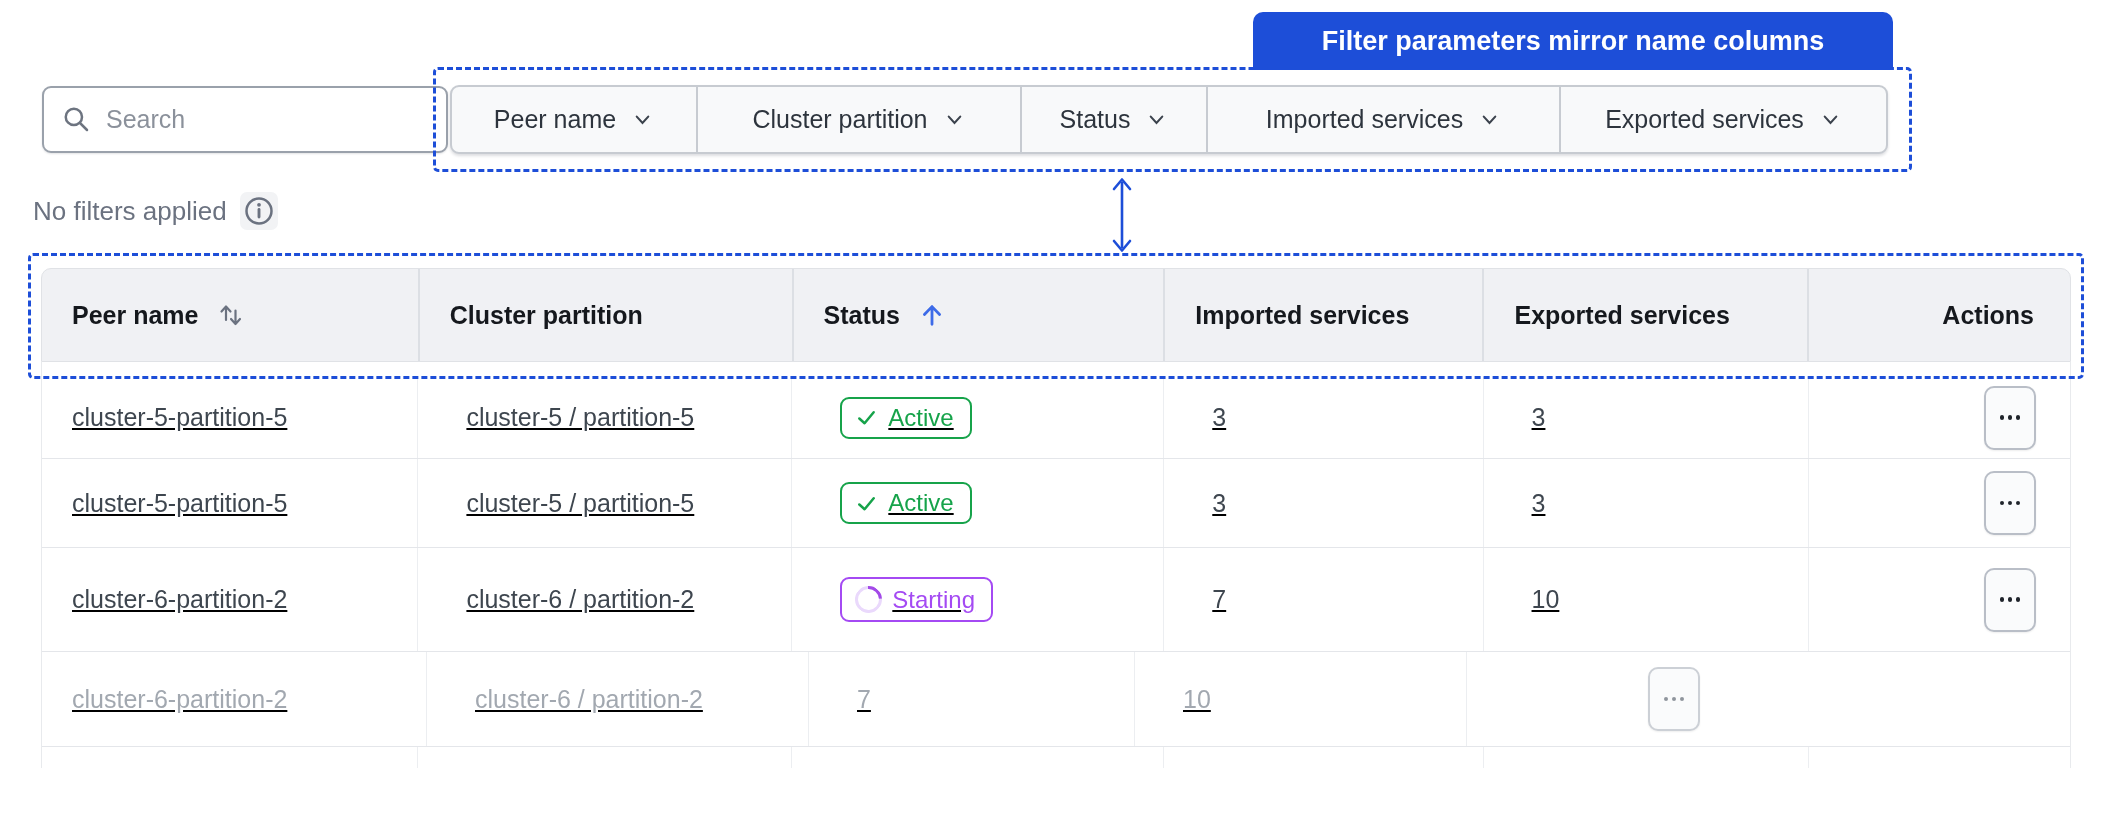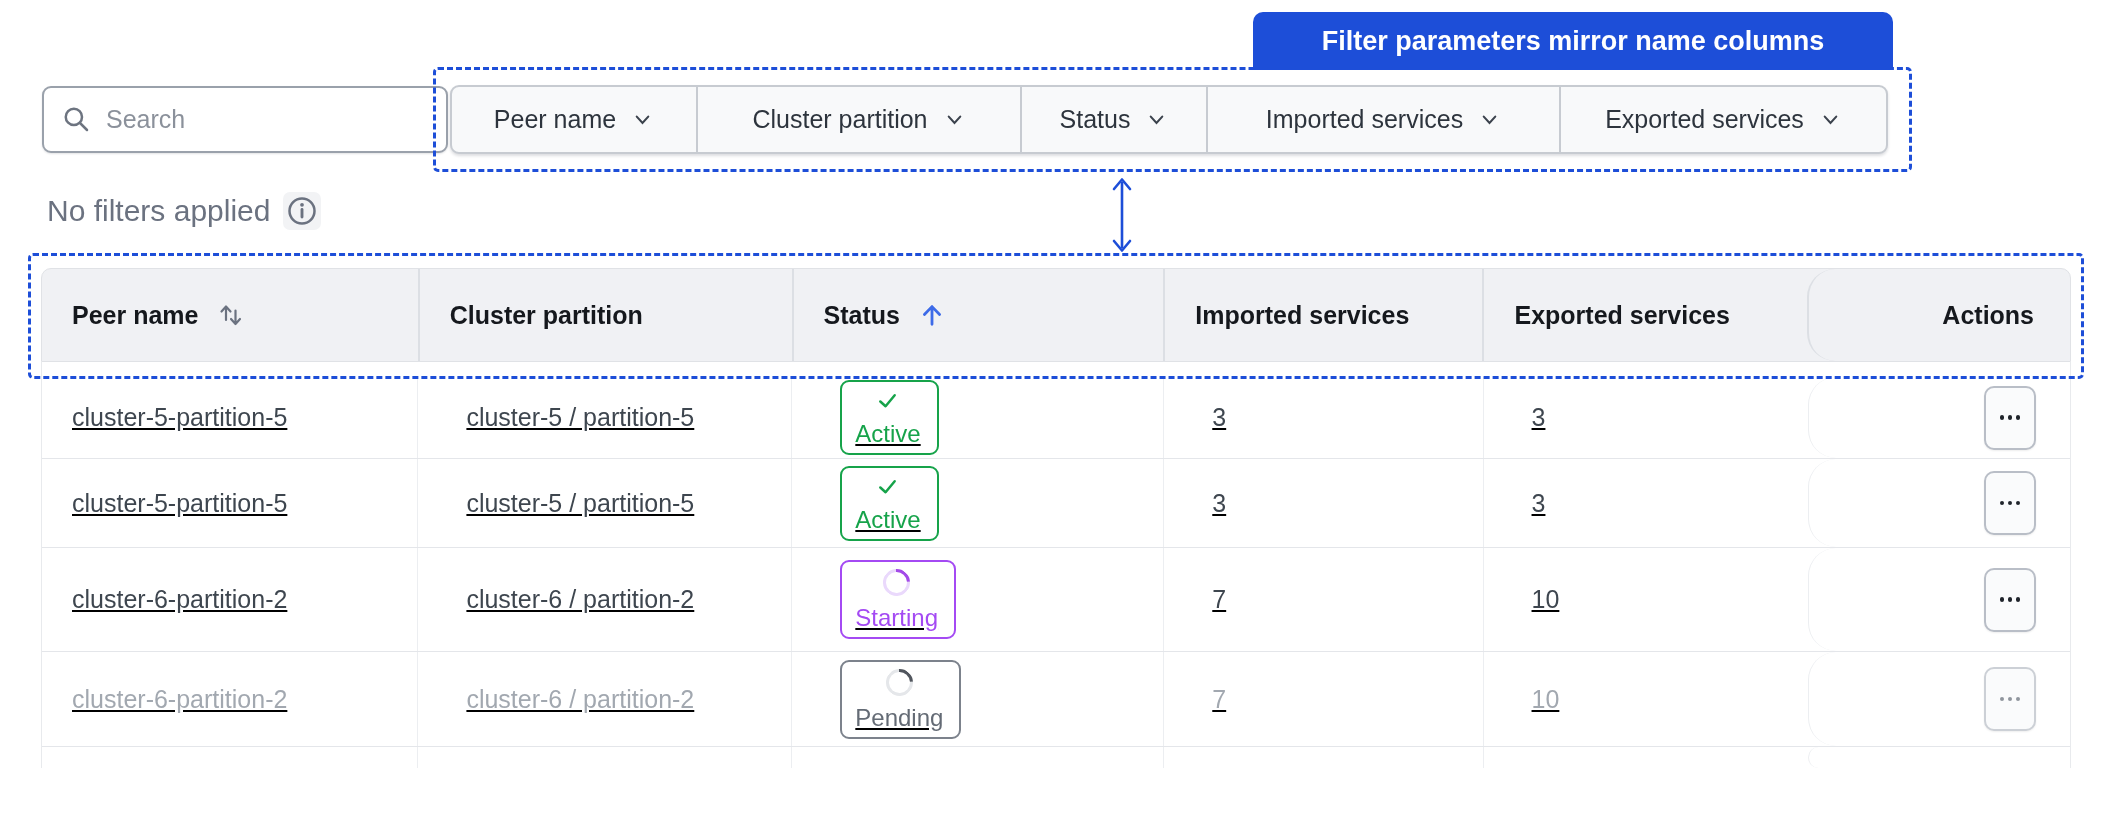--- a/index.html
+++ b/index.html
@@ -25,46 +25,46 @@
   .search-box input::placeholder { color:#8b919b; }
 
   .filter-group { position:absolute; left:450px; top:85px; width:1438px; height:69px;
     background:#f8f9fa; border:2px solid #c7cbd1; border-radius:9px; display:flex;
     box-shadow:0 2px 3px rgba(16,24,40,.14); overflow:hidden; }
   .filter-seg { display:flex; align-items:center; justify-content:center; gap:15px;
     font-size:25px; color:#2d343d; cursor:pointer; }
   .filter-seg + .filter-seg { border-left:2px solid #c7cbd1; }
   .fs1{width:244px;} .fs2{width:324px;} .fs3{width:186px;} .fs4{width:353px;} .fs5{flex:1;}
 
-  .no-filters { position:absolute; left:47px; top:192px; display:flex; align-items:center;
-    gap:13px; color:#6b7280; font-size:30px; }
+  .no-filters { position:absolute; left:33px; top:192px; display:flex; align-items:center;
+    gap:13px; color:#6b7280; font-size:26px; }
   .info-chip { width:38px; height:38px; border-radius:7px; background:#f2f3f5;
     display:flex; align-items:center; justify-content:center; cursor:pointer; }
 
   
   .table { position:absolute; left:41px; top:268px; width:2030px; z-index:1; }
   .thead { display:flex; height:94px; background:#f0f1f4; border:1.5px solid #e0e2e6;
     border-radius:10px 10px 0 0; overflow:hidden; }
   .th { display:flex; align-items:center; padding-left:30px; gap:18px;
     font-weight:bold; font-size:25px; color:#15181d; }
   .th + .th { border-left:2px solid #dcdfe4; }
   .c1{width:384px;} .c2{width:382px;} .c3{width:380px;} .c4{width:326px;} .c5{width:332px;}
-  .c6{width:268px; justify-content:flex-end; padding-right:36px; padding-left:0;border-radius:28px;}
+  .c6{width:268px; justify-content:flex-end; padding-right:36px; padding-left:0;}
   .tbody { border-left:1.5px solid #e8eaed; border-right:1.5px solid #e8eaed; }
   .tr { display:flex; border-bottom:1.5px solid #e4e6ea; background:#fff;text-decoration:underline; }
   .tr.spacer { height:15px; border-bottom:none; }
   .h1{height:82px;} .h2{height:89px;} .h3{height:104px;} .h4{height:95px;}
   .h5{height:21px; border-bottom:none;}
   .td { display:flex; align-items:center; padding-left:30px; font-size:25px; color:#3e464f; }
   .td + .td { border-left:1.5px solid #eceef1;padding-left:48px; }
   .td.c6 { justify-content:flex-end; padding-right:34px; padding-left:0; }
 
   .badge { display:inline-flex; align-items:center; gap:10px; border:2.5px solid;
     border-radius:9px; padding:7px 16px 7px 13px; font-size:24px; font-weight:500;
-    background:#fff; line-height:1;flex-direction:column; }
+    background:#fff; line-height:1; }
   .badge.active   { color:#16a34a; border-color:#16a34a; }
   .badge.starting { color:#a44af3; border-color:#a44af3;justify-content:center; }
   .badge.pending  { color:#646b75; border-color:#7c828c; }
   .spinner { width:27px; height:27px; border-radius:50%; border:3.5px solid #ead9fc;
     border-top-color:#a34ae8; transform:rotate(42deg); flex:0 0 auto; }
   .spinner.gray { border-color:#e5e7ea; border-top-color:#51565e; }
 
   .kebab { width:52px; height:64px; border-radius:10px; border:2px solid #b9bec7;
     background:#fafbfc; box-shadow:0 1px 2px rgba(0,0,0,.07); display:flex;
     align-items:center; justify-content:center; gap:3.5px; cursor:pointer; }
@@ -234,26 +234,20 @@
               <i></i>
               <i></i>
               <i></i>
             </button>
         </div>
       </div>
 
       <div class="tr h4 dim">
         <div class="td c1">cluster-6-partition-2</div>
         <div class="td c2">cluster-6 / partition-2</div>
-        <div class="td c3">
-          <span class="badge pending">
-            <span class="spinner gray"></span>
-            <span>Pending</span>
-          </span>
-        </div>
         <div class="td c4">7</div>
         <div class="td c5">10</div>
         <div class="td c6">
           <button class="kebab">
               <i></i>
               <i></i>
               <i></i>
             </button>
         </div>
       </div>

